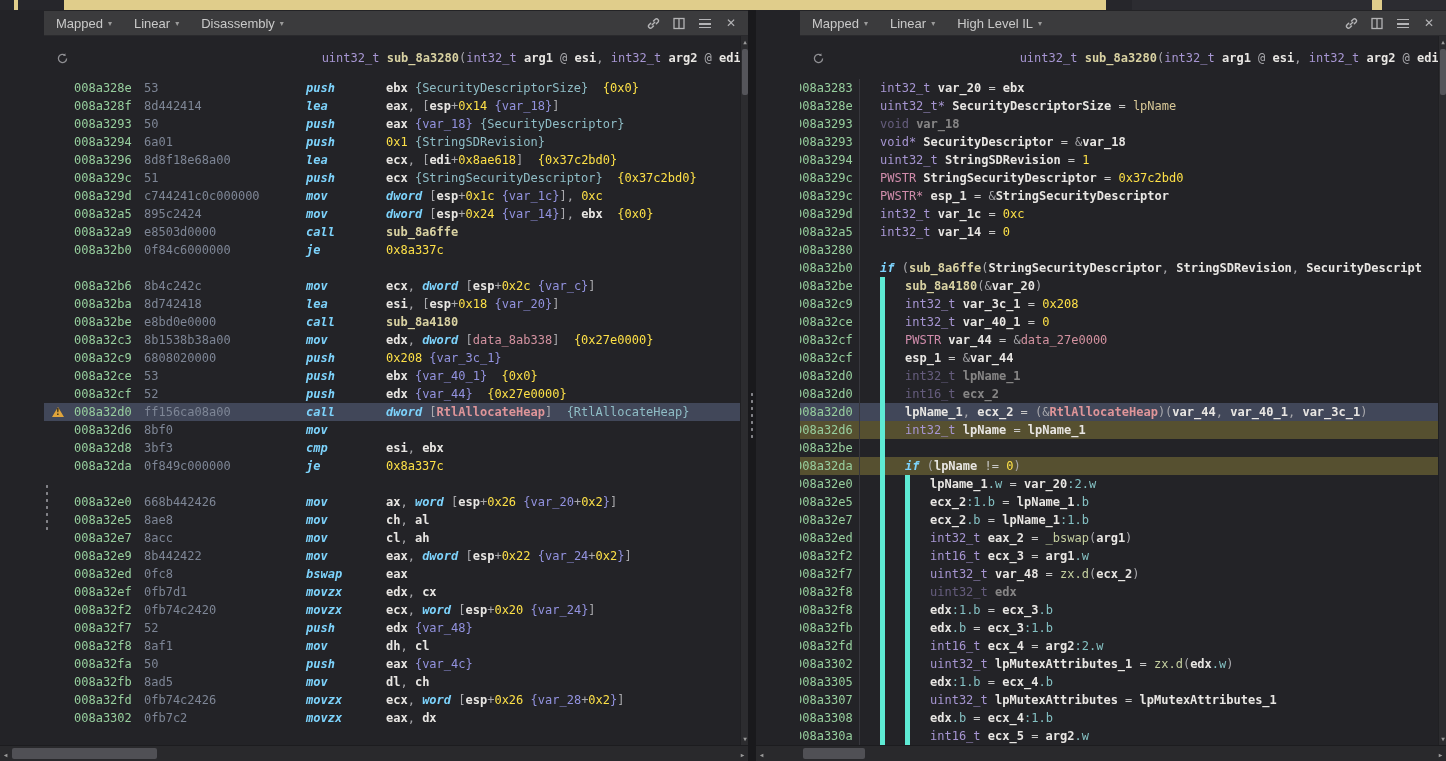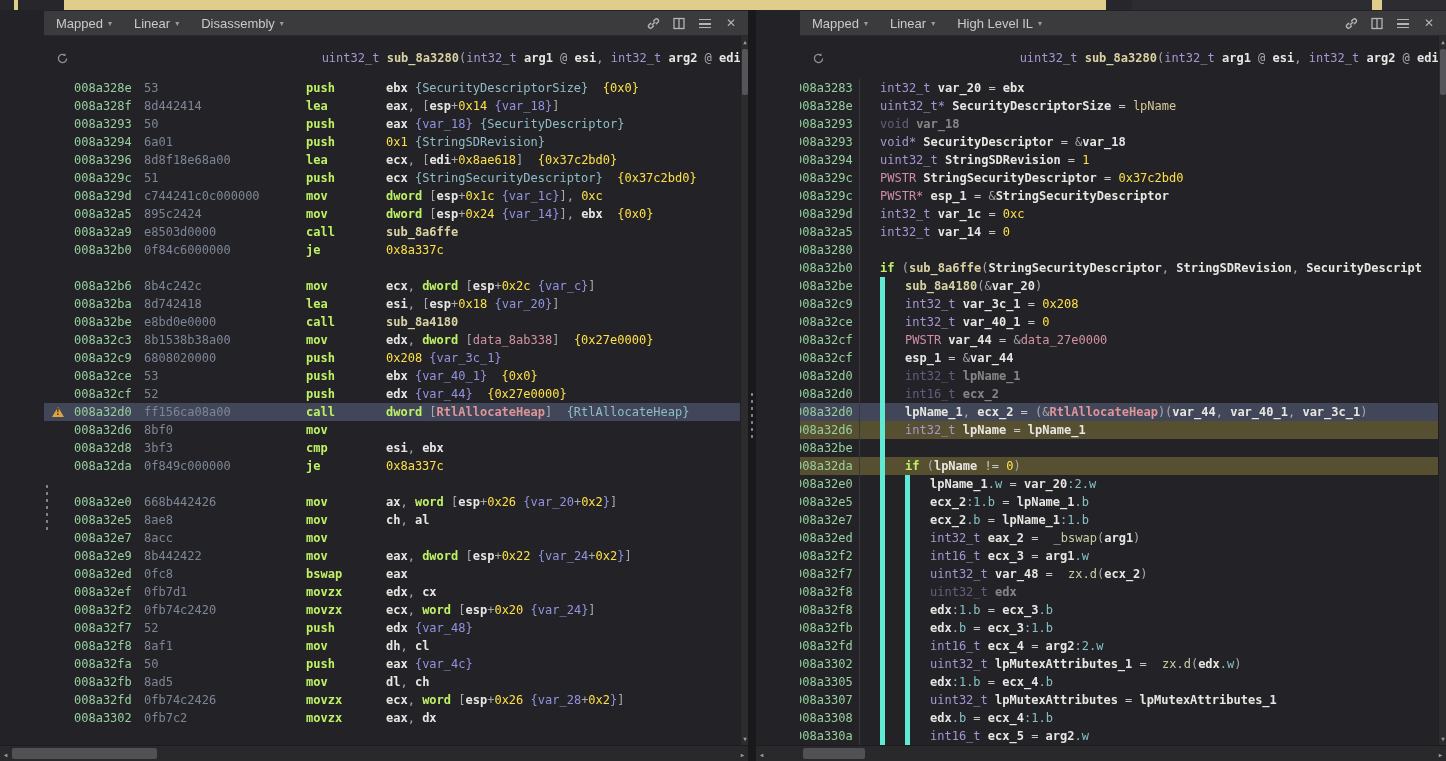--- a/index.html
+++ b/index.html
@@ -72,34 +72,34 @@
       color:#3a3014; font-weight:bold; font-family:"DejaVu Sans",sans-serif; }
 
   
   .raddr { width:53px; flex:none; overflow:hidden; color:#97cf9e; }
   .raddr span { display:inline-block; margin-left:-5px; }
   .rbody { flex:1; overflow:hidden; border-left:1px solid #37373d; padding-left:20px; margin-left:6px; }
   .ind   { border-left:5px solid #5eead4; padding-left:20px; height:18px; }
   .dim   { opacity:.5; }
 
   
-  .tk-kw  { color:#bef264; font-weight:bold; }
+  .tk-kw  { color:#7dd3fc; font-weight:bold;font-style:italic; }
   .tk-reg { color:#e8e6e3; font-weight:bold; }
   .tk-num { color:#fde047; }
   .tk-vann{ color:#9393e0; }
   .tk-cann{ color:#8fbdc6; }
   .tk-fn  { color:#d9d2a2; font-weight:bold; }
   .tk-imp { color:#df9599; font-weight:bold; }
   .tk-dat { color:#d392a0; }
   .tk-typ { color:#a796d3; }
   .tk-typp{ color:#d08cab; }
   .tk-op  { color:#c9c9c9; }
   .tk-pun { color:#a9a9ad; }
   .tk-suf { color:#85c2c4; }
-  .tk-intr{ color:#c5d0a0;margin-left:8px; }
+  .tk-intr{ color:#c5d0a0; }
   .tk-lit { color:#d8c897; }
 
   
   .vsb { position:absolute; top:0; right:0; bottom:0; width:8px; background:#2c2c2f; border-left:1px solid #202023; }
   .vsb .btn { position:absolute; left:0; width:8px; height:12px; color:#9a9a9a; font-size:6px;
               display:flex; align-items:center; justify-content:center; }
   .vsb .btn.up{ top:0; } .vsb .btn.dn{ bottom:0; }
   .vsb .thumb { position:absolute; left:1px; width:6px; background:#55555a; border-radius:2px; }
 
   .hbar { position:absolute; left:0; bottom:0; width:1446px; height:16px; background:#29292c; border-top:1px solid #1c1c1f; }
@@ -194,21 +194,21 @@
             <div class="row"><span class="gut"></span><span class="laddr">008a32c9</span><span class="lbytes">6808020000</span><span class="lmn tk-kw">push</span><span class="lops"><span class="tk-num">0x208</span><span class="tk-vann"> {var_3c_1}</span></span></div>
             <div class="row"><span class="gut"></span><span class="laddr">008a32ce</span><span class="lbytes">53</span><span class="lmn tk-kw">push</span><span class="lops"><span class="tk-reg">ebx</span><span class="tk-vann"> {var_40_1}</span><span class="tk-num">  {0x0}</span></span></div>
             <div class="row"><span class="gut"></span><span class="laddr">008a32cf</span><span class="lbytes">52</span><span class="lmn tk-kw">push</span><span class="lops"><span class="tk-reg">edx</span><span class="tk-vann"> {var_44}</span><span class="tk-num">  {0x27e0000}</span></span></div>
             <div class="row hl-blue"><span class="gut"><span class="warn-tri"></span></span><span class="laddr">008a32d0</span><span class="lbytes">ff156ca08a00</span><span class="lmn tk-kw">call</span><span class="lops"><span class="tk-kw">dword</span><span class="tk-pun"> [</span><span class="tk-imp">RtlAllocateHeap</span><span class="tk-pun">]</span><span class="tk-cann">  {RtlAllocateHeap}</span></span></div>
             <div class="row"><span class="gut"></span><span class="laddr">008a32d6</span><span class="lbytes">8bf0</span><span class="lmn tk-kw">mov</span></div>
             <div class="row"><span class="gut"></span><span class="laddr">008a32d8</span><span class="lbytes">3bf3</span><span class="lmn tk-kw">cmp</span><span class="lops"><span class="tk-reg">esi</span><span class="tk-pun">, </span><span class="tk-reg">ebx</span></span></div>
             <div class="row"><span class="gut"></span><span class="laddr">008a32da</span><span class="lbytes">0f849c000000</span><span class="lmn tk-kw">je</span><span class="lops"><span class="tk-num">0x8a337c</span></span></div>
             <div class="row"></div>
             <div class="row"><span class="gut"></span><span class="laddr">008a32e0</span><span class="lbytes">668b442426</span><span class="lmn tk-kw">mov</span><span class="lops"><span class="tk-reg">ax</span><span class="tk-pun">, </span><span class="tk-kw">word</span><span class="tk-pun"> [</span><span class="tk-reg">esp</span><span class="tk-pun">+</span><span class="tk-num">0x26</span><span class="tk-vann"> {var_20</span><span class="tk-pun">+</span><span class="tk-num">0x2</span><span class="tk-vann">}</span><span class="tk-pun">]</span></span></div>
             <div class="row"><span class="gut"></span><span class="laddr">008a32e5</span><span class="lbytes">8ae8</span><span class="lmn tk-kw">mov</span><span class="lops"><span class="tk-reg">ch</span><span class="tk-pun">, </span><span class="tk-reg">al</span></span></div>
-            <div class="row"><span class="gut"></span><span class="laddr">008a32e7</span><span class="lbytes">8acc</span><span class="lmn tk-kw">mov</span></div>
+            <div class="row"><span class="gut"></span><span class="laddr">008a32e7</span><span class="lbytes">8acc</span><span class="lmn tk-kw">mov</span><span class="lops"><span class="tk-reg">cl</span><span class="tk-pun">, </span><span class="tk-reg">ah</span></span></div>
             <div class="row"><span class="gut"></span><span class="laddr">008a32e9</span><span class="lbytes">8b442422</span><span class="lmn tk-kw">mov</span><span class="lops"><span class="tk-reg">eax</span><span class="tk-pun">, </span><span class="tk-kw">dword</span><span class="tk-pun"> [</span><span class="tk-reg">esp</span><span class="tk-pun">+</span><span class="tk-num">0x22</span><span class="tk-vann"> {var_24</span><span class="tk-pun">+</span><span class="tk-num">0x2</span><span class="tk-vann">}</span><span class="tk-pun">]</span></span></div>
             <div class="row"><span class="gut"></span><span class="laddr">008a32ed</span><span class="lbytes">0fc8</span><span class="lmn tk-kw">bswap</span><span class="lops"><span class="tk-reg">eax</span></span></div>
             <div class="row"><span class="gut"></span><span class="laddr">008a32ef</span><span class="lbytes">0fb7d1</span><span class="lmn tk-kw">movzx</span><span class="lops"><span class="tk-reg">edx</span><span class="tk-pun">, </span><span class="tk-reg">cx</span></span></div>
             <div class="row"><span class="gut"></span><span class="laddr">008a32f2</span><span class="lbytes">0fb74c2420</span><span class="lmn tk-kw">movzx</span><span class="lops"><span class="tk-reg">ecx</span><span class="tk-pun">, </span><span class="tk-kw">word</span><span class="tk-pun"> [</span><span class="tk-reg">esp</span><span class="tk-pun">+</span><span class="tk-num">0x20</span><span class="tk-vann"> {var_24}</span><span class="tk-pun">]</span></span></div>
             <div class="row"><span class="gut"></span><span class="laddr">008a32f7</span><span class="lbytes">52</span><span class="lmn tk-kw">push</span><span class="lops"><span class="tk-reg">edx</span><span class="tk-vann"> {var_48}</span></span></div>
             <div class="row"><span class="gut"></span><span class="laddr">008a32f8</span><span class="lbytes">8af1</span><span class="lmn tk-kw">mov</span><span class="lops"><span class="tk-reg">dh</span><span class="tk-pun">, </span><span class="tk-reg">cl</span></span></div>
             <div class="row"><span class="gut"></span><span class="laddr">008a32fa</span><span class="lbytes">50</span><span class="lmn tk-kw">push</span><span class="lops"><span class="tk-reg">eax</span><span class="tk-vann"> {var_4c}</span></span></div>
             <div class="row"><span class="gut"></span><span class="laddr">008a32fb</span><span class="lbytes">8ad5</span><span class="lmn tk-kw">mov</span><span class="lops"><span class="tk-reg">dl</span><span class="tk-pun">, </span><span class="tk-reg">ch</span></span></div>
             <div class="row"><span class="gut"></span><span class="laddr">008a32fd</span><span class="lbytes">0fb74c2426</span><span class="lmn tk-kw">movzx</span><span class="lops"><span class="tk-reg">ecx</span><span class="tk-pun">, </span><span class="tk-kw">word</span><span class="tk-pun"> [</span><span class="tk-reg">esp</span><span class="tk-pun">+</span><span class="tk-num">0x26</span><span class="tk-vann"> {var_28</span><span class="tk-pun">+</span><span class="tk-num">0x2</span><span class="tk-vann">}</span><span class="tk-pun">]</span></span></div>
             <div class="row"><span class="gut"></span><span class="laddr">008a3302</span><span class="lbytes">0fb7c2</span><span class="lmn tk-kw">movzx</span><span class="lops"><span class="tk-reg">eax</span><span class="tk-pun">, </span><span class="tk-reg">dx</span></span></div>

